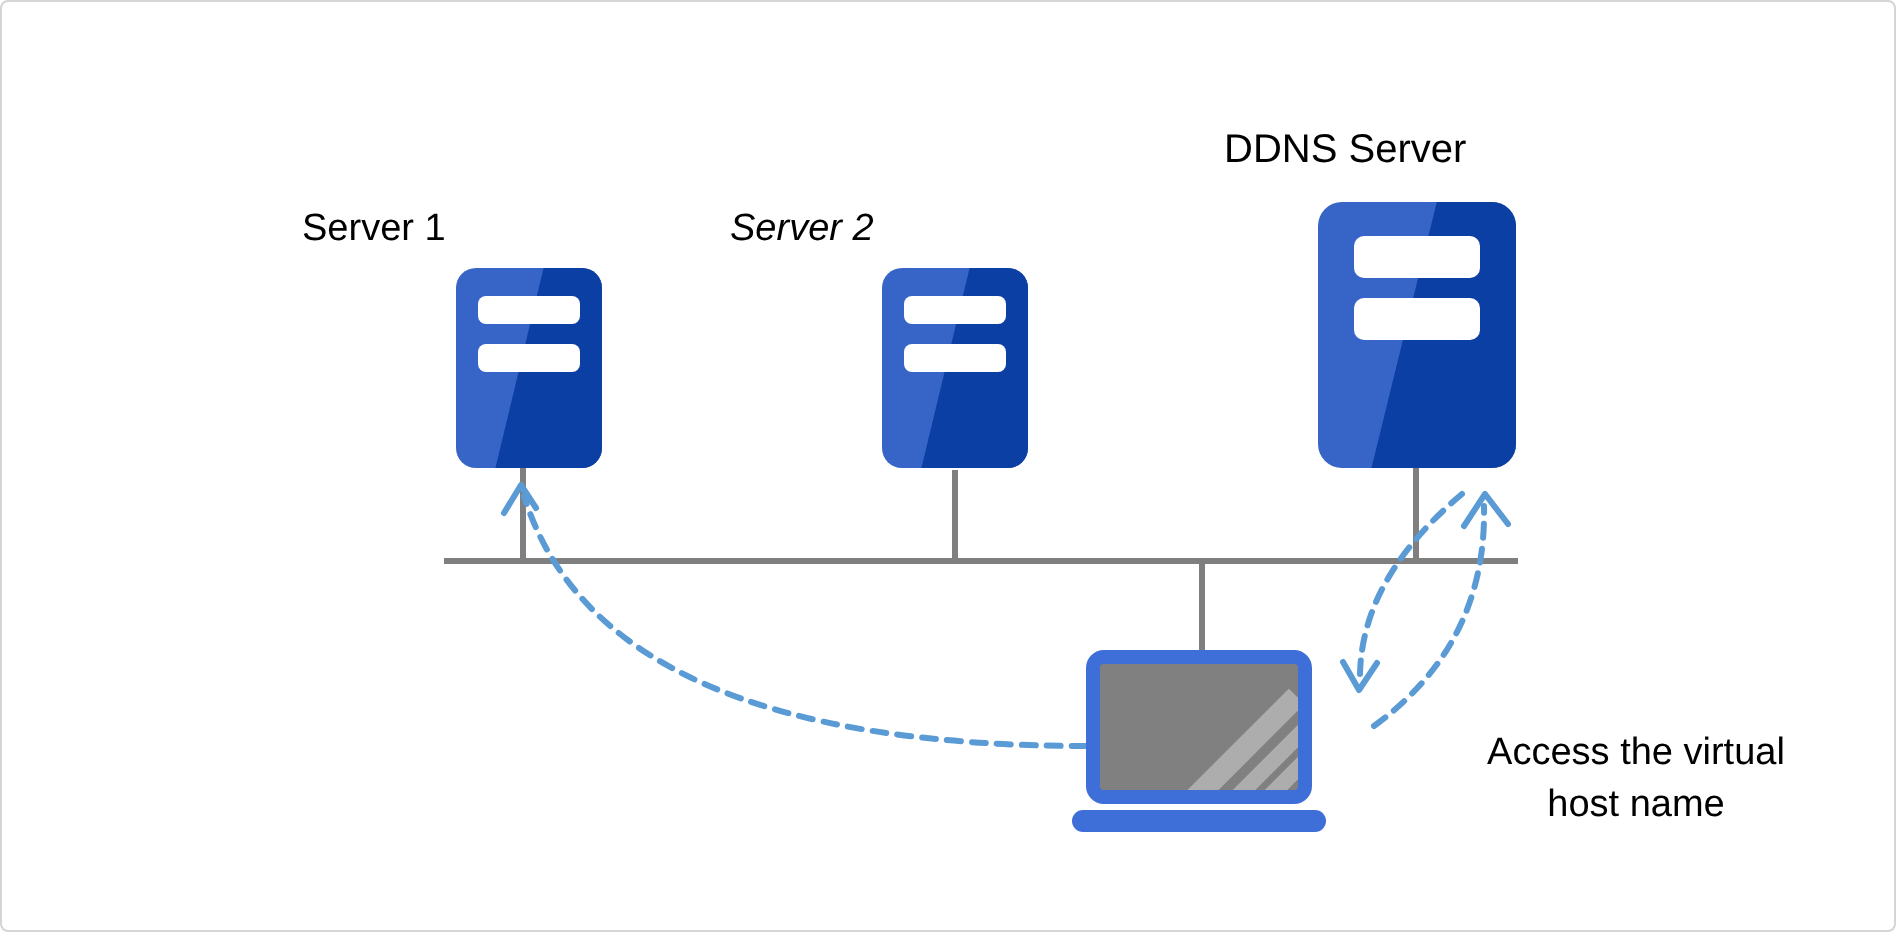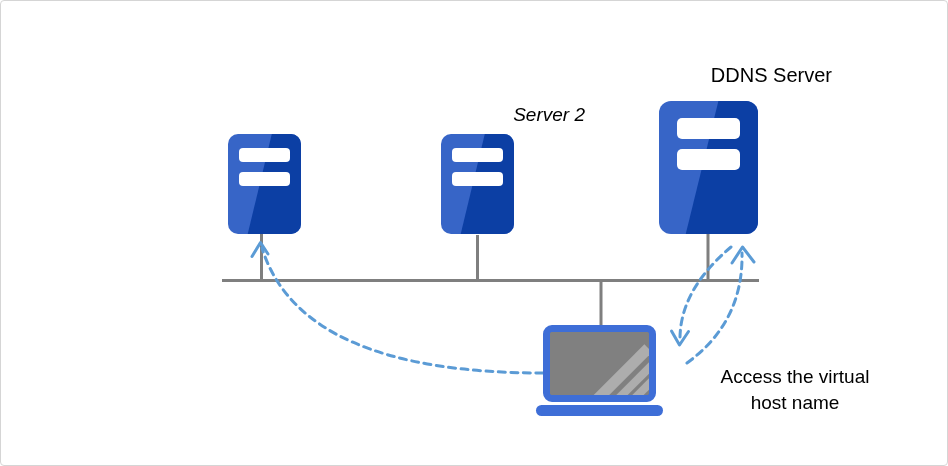--- a/index.html
+++ b/index.html
@@ -9,21 +9,21 @@
     background:#ffffff;
     border:1px solid #d5d5d5;
     border-radius:4px;
     box-sizing:border-box;
     font-family:"Liberation Sans", sans-serif;
     overflow:hidden;
   }
   .label{
     position:absolute;
     width:220px;
-    text-align:right;
+    text-align:left;
     color:#000;
     font-size:19px;
     line-height:23px;
     white-space:nowrap;
   }
   .label.big{font-size:20px;line-height:26px;}
 
   
   .server{
     position:absolute;
@@ -78,21 +78,21 @@
   .laptop-base{
     position:absolute;
     left:535px;top:404px;
     width:127px;height:11px;
     background:#3e6ed7;
     border-radius:6px;
   }
 
   .annotation{
     position:absolute;
-    left:694px;top:363px;
+    left:717px;top:363px;
     width:200px;
     text-align:center;
     font-size:19px;
     line-height:26px;
     color:#000;
   }
 
   svg.net{position:absolute;left:0;top:0;}
   .gray{stroke:#7f7f7f;stroke-width:3;fill:none;}
   .dash{
@@ -120,20 +120,21 @@
     <path d="M542 372 Q300 372 261 247" class="dash"></path>
     <path d="M251 255.5 L259.5 241.5 L267 253" class="head"></path>
 
     <path d="M730 246 Q680 288 679 336" class="dash"></path>
     <path d="M670.5 330 L678.5 344 L687.5 330.5" class="head"></path>
 
     <path d="M686 362 Q742.5 321 741 252" class="dash"></path>
     <path d="M731 262 L741.5 246 L753 261" class="head"></path>
   </svg>
 
+  <div class="label" style="left:150px;top:102px;">Server 1</div>
   <div class="label" style="left:364px;top:102px;font-style:italic;">Server 2</div>
   <div class="label big" style="left:611px;top:61px;">DDNS Server</div>
 
   <div class="server small" style="left:227px;top:133px;">
     <div class="shade"></div>
     <div class="slot one"></div>
     <div class="slot two"></div>
   </div>
 
   <div class="server small" style="left:440px;top:133px;">

